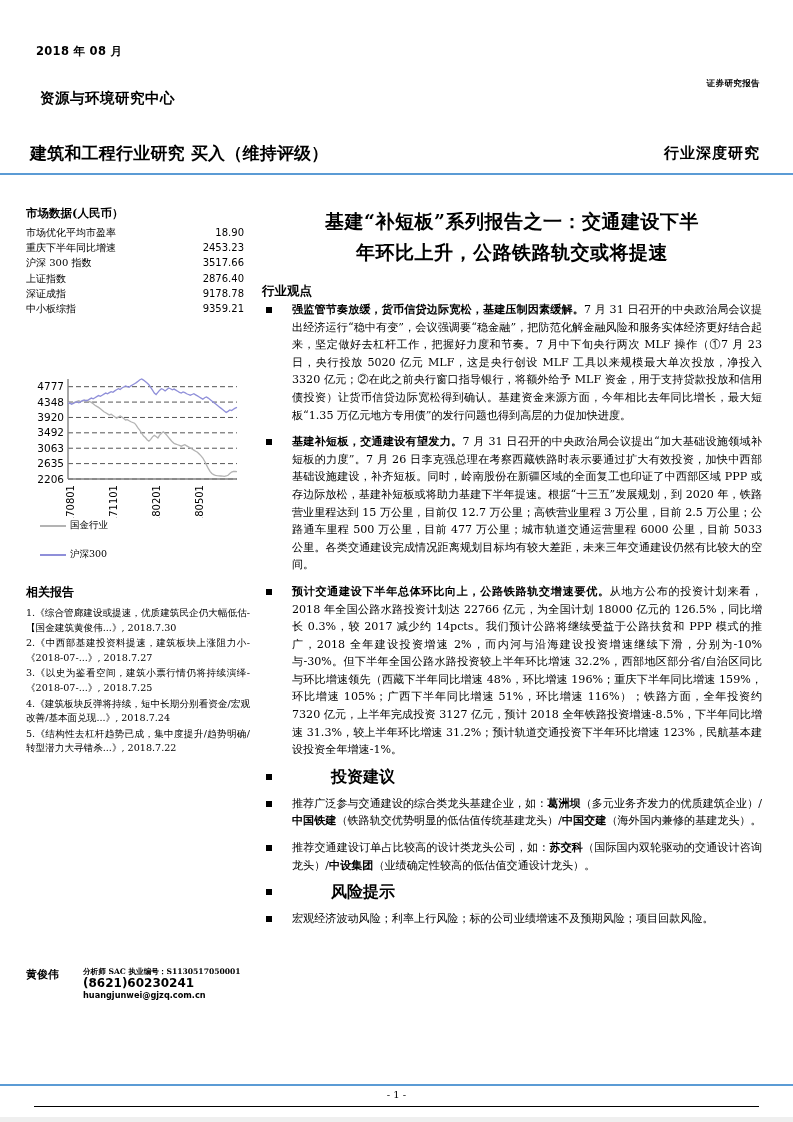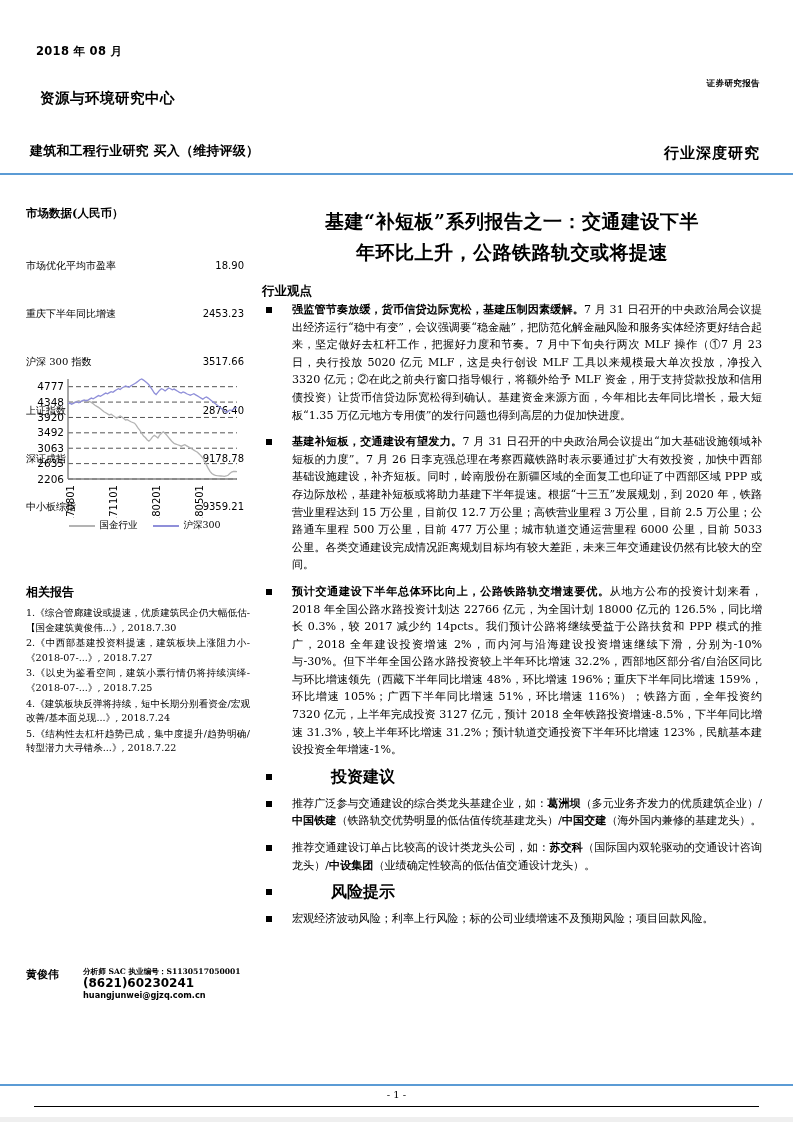--- a/index.html
+++ b/index.html
@@ -7,39 +7,39 @@
     width:793px;height:1122px;position:relative;overflow:hidden;
     font-family:"DejaVu Sans","Liberation Sans",sans-serif;
     color:#000;
   }
   .page{position:absolute;left:0;top:16px;width:793px;height:1122px;background:#fff;text-decoration:underline;}
 
   
   .date-line{position:absolute;left:36px;top:28px;font-size:11.5px;font-weight:bold;letter-spacing:.3px;}
   .kind-label{position:absolute;right:33px;top:62px;font-size:8.5px;font-family:"DejaVu Serif","Liberation Serif",serif;font-weight:bold;letter-spacing:.4px;}
   .center-name{position:absolute;left:40px;top:73px;font-size:14.5px;font-weight:bold;font-family:"DejaVu Serif","Liberation Serif",serif;letter-spacing:.5px;}
-  .ind-title{position:absolute;left:30px;top:126px;font-size:13px;font-weight:bold;letter-spacing:.2px;}
+  .ind-title{position:absolute;left:30px;top:126px;font-size:17px;font-weight:bold;letter-spacing:.2px;}
   .deep-res{position:absolute;right:33px;top:128px;font-size:15px;font-weight:bold;font-family:"DejaVu Serif","Liberation Serif",serif;letter-spacing:1px;}
   .rule-top{position:absolute;left:0;top:157px;width:793px;height:2px;background:#5b9bd5;}
   .rule-bot{position:absolute;left:0;top:1068px;width:793px;height:1.6px;background:#5b9bd5;}
   .rule-bot2{position:absolute;left:34px;top:1090px;width:725px;height:1px;background:#000;}
 
   
   .lcol{position:absolute;left:26px;top:190px;width:218px;}
   .md-title{font-size:11.5px;font-weight:bold;font-family:"DejaVu Serif","Liberation Serif",serif;margin-bottom:4px;}
   .md-row{display:flex;justify-content:space-between;align-items:baseline;font-size:10px;line-height:15.2px;
           font-family:"DejaVu Serif","Liberation Serif",serif;}
-  .md-row .lab{white-space:nowrap;margin-top:33px;}
+  .md-row .lab{white-space:nowrap;}
   .md-row .val{font-family:"DejaVu Sans","Liberation Sans",sans-serif;font-size:10px;}
 
   
   .chart-box{position:absolute;left:22px;top:357px;width:222px;height:175px;}
   .chart-svg{display:block;}
-  .legend{position:absolute;left:18px;top:146px;width:210px;display:flex;justify-content:center;gap:16px;
-          font-size:9.5px;font-family:"DejaVu Serif","Liberation Serif",serif;}
+  .legend{position:absolute;left:18px;top:146px;width:210px;display:flex;justify-content:space-between;gap:16px;
+          font-size:9.5px;font-family:"DejaVu Serif","Liberation Serif",serif;flex-direction:column;}
   .legend .li{display:flex;align-items:center;gap:4px;}
   .legend .sw{width:26px;height:2px;display:inline-block;}
 
   
   .rr{position:absolute;left:26px;top:568px;width:224px;}
   .rr-title{font-size:12px;font-weight:bold;font-family:"DejaVu Serif","Liberation Serif",serif;margin-bottom:5px;}
   .rr-item{font-size:9.6px;line-height:14.6px;font-family:"DejaVu Serif","Liberation Serif",serif;
            margin-bottom:1px;text-align:justify;}
 
   

